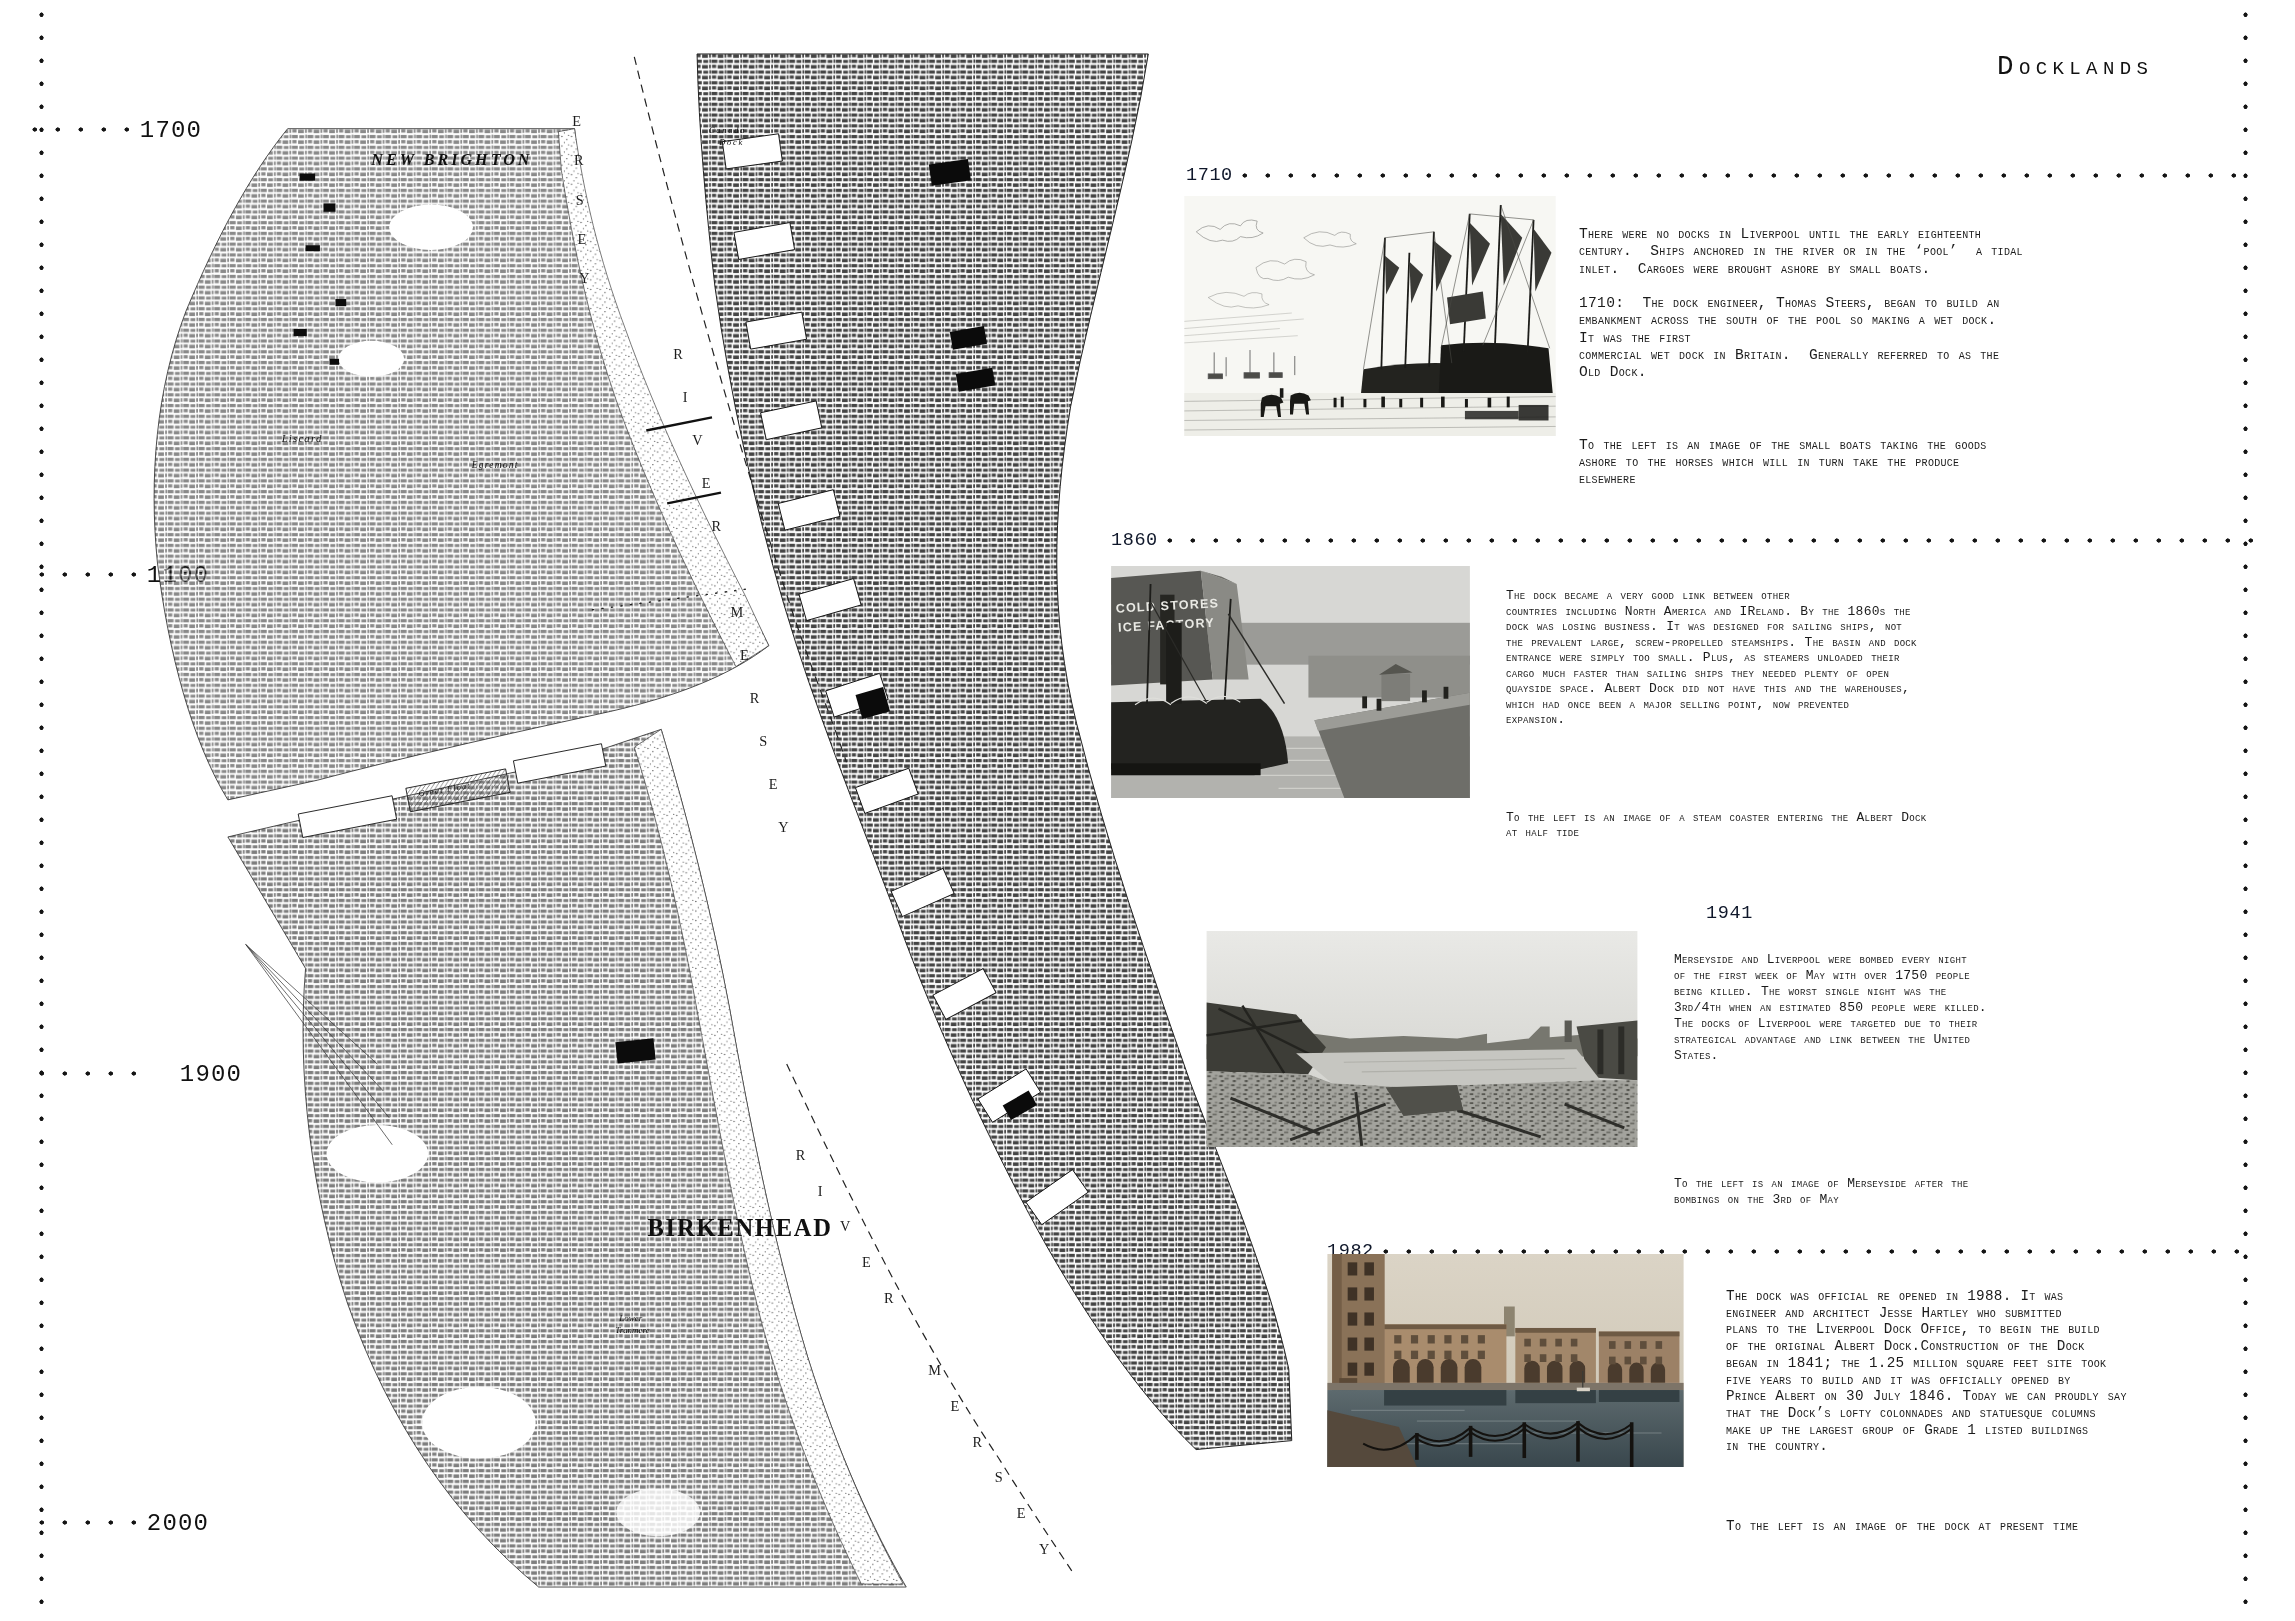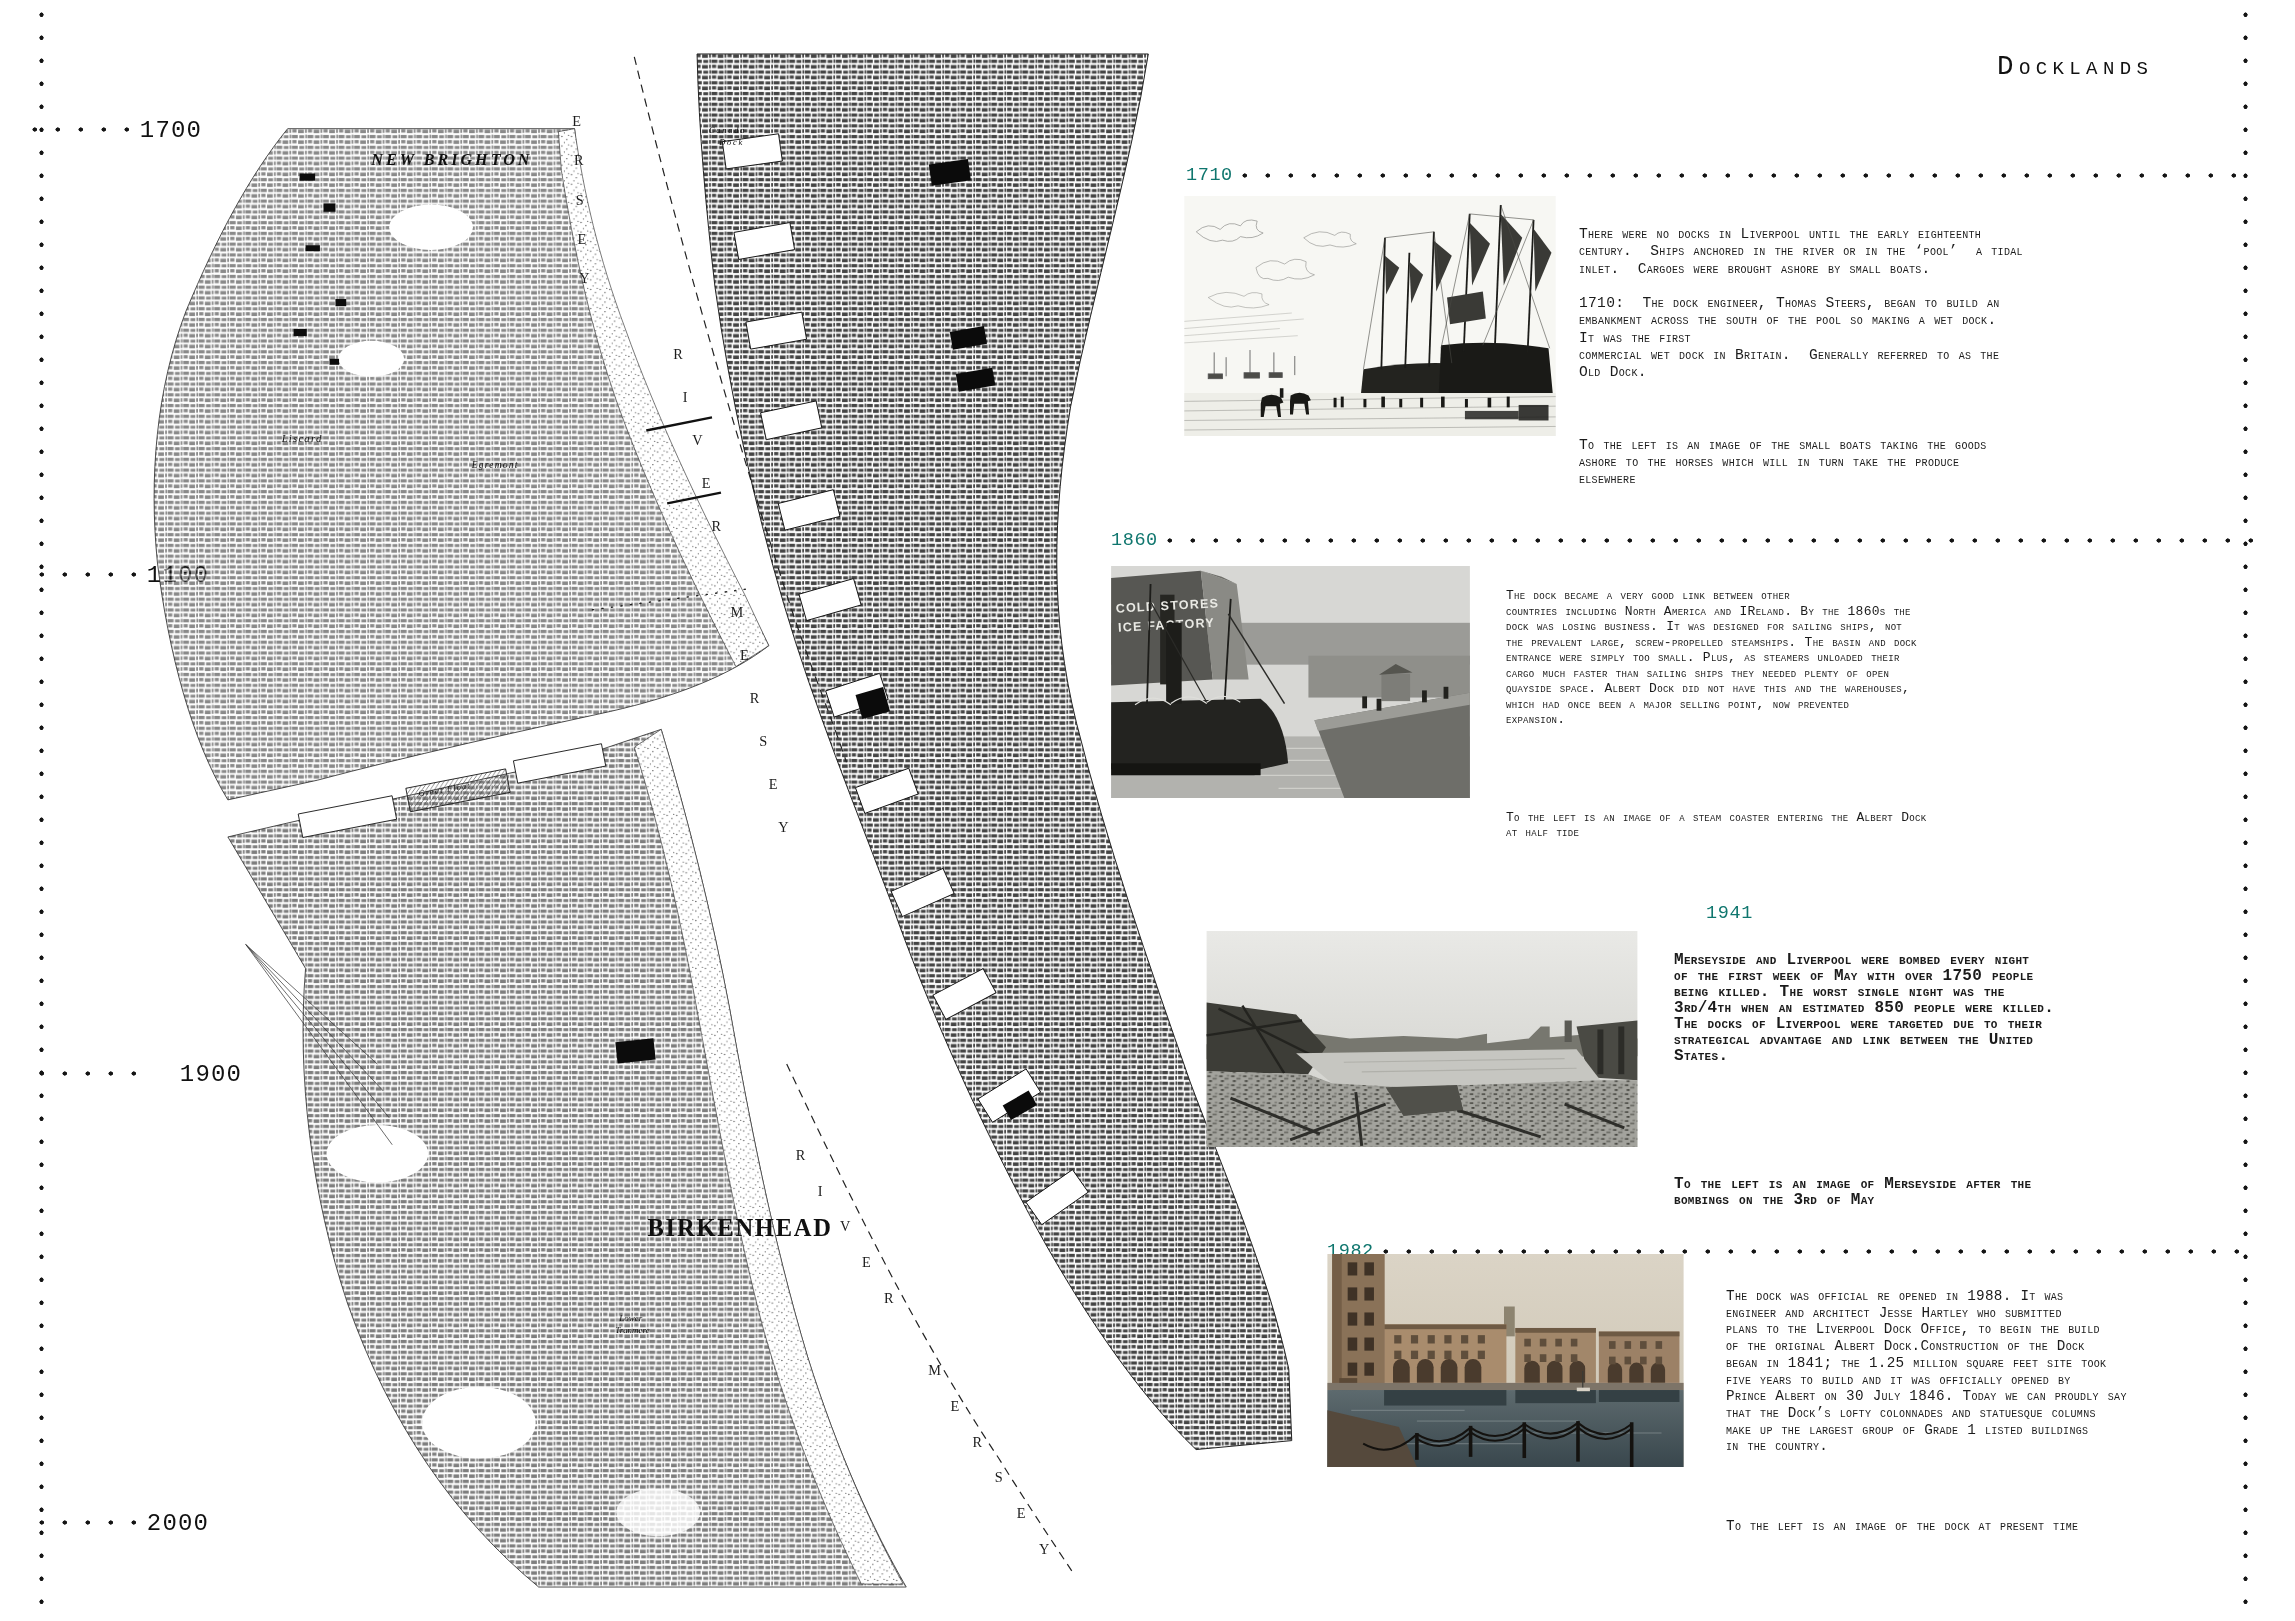--- a/index.html
+++ b/index.html
@@ -26,27 +26,27 @@
     color:#111;white-space:nowrap;
   }
   
   .axis-year{display:flex;align-items:center;height:24px;}
   .axis-year .hdots{width:103px;}
   .axis-year .yr{
     font-size:24px;letter-spacing:1.2px;margin-left:4.8px;color:#111;
   }
   
   .sec-head{display:flex;align-items:center;height:21.5px;}
-  .sec-head .yr{font-size:18.5px;letter-spacing:0.6px;color:#0f766e;}
+  .sec-head .yr{font-size:18.5px;letter-spacing:0.6px;color:#0f172a;}
   .sec-head .hdots{flex:1;margin-left:9.6px;}
   
   .sec-text{white-space:pre;font-variant:small-caps;letter-spacing:0.3px;color:#1b1b1b;}
   .s1710 .body,.s1710 .note{font-size:14.6px;line-height:17.3px;}
   .s1860 .body,.s1860 .note{font-size:13px;line-height:15.5px;}
-  .s1941 .body,.s1941 .note{font-size:16px;line-height:16px;font-weight:bold;}
+  .s1941 .body,.s1941 .note{font-size:13px;line-height:16px;}
   .s1988 .body,.s1988 .note{font-size:14.3px;line-height:16.7px;}
   .s1710 .note{margin-top:33px;}
   .s1860 .note{margin-top:60px;}
   .s1941 .note{margin-top:90px;}
   .s1988 .note{margin-top:41px;}
   
   .photo{display:block;}
   
   .map-serif{font-family:"Liberation Serif","DejaVu Serif",serif;fill:#101010;}
   .river-letter{font-family:"Liberation Serif","DejaVu Serif",serif;font-size:24px;fill:#1c1c1c;}

